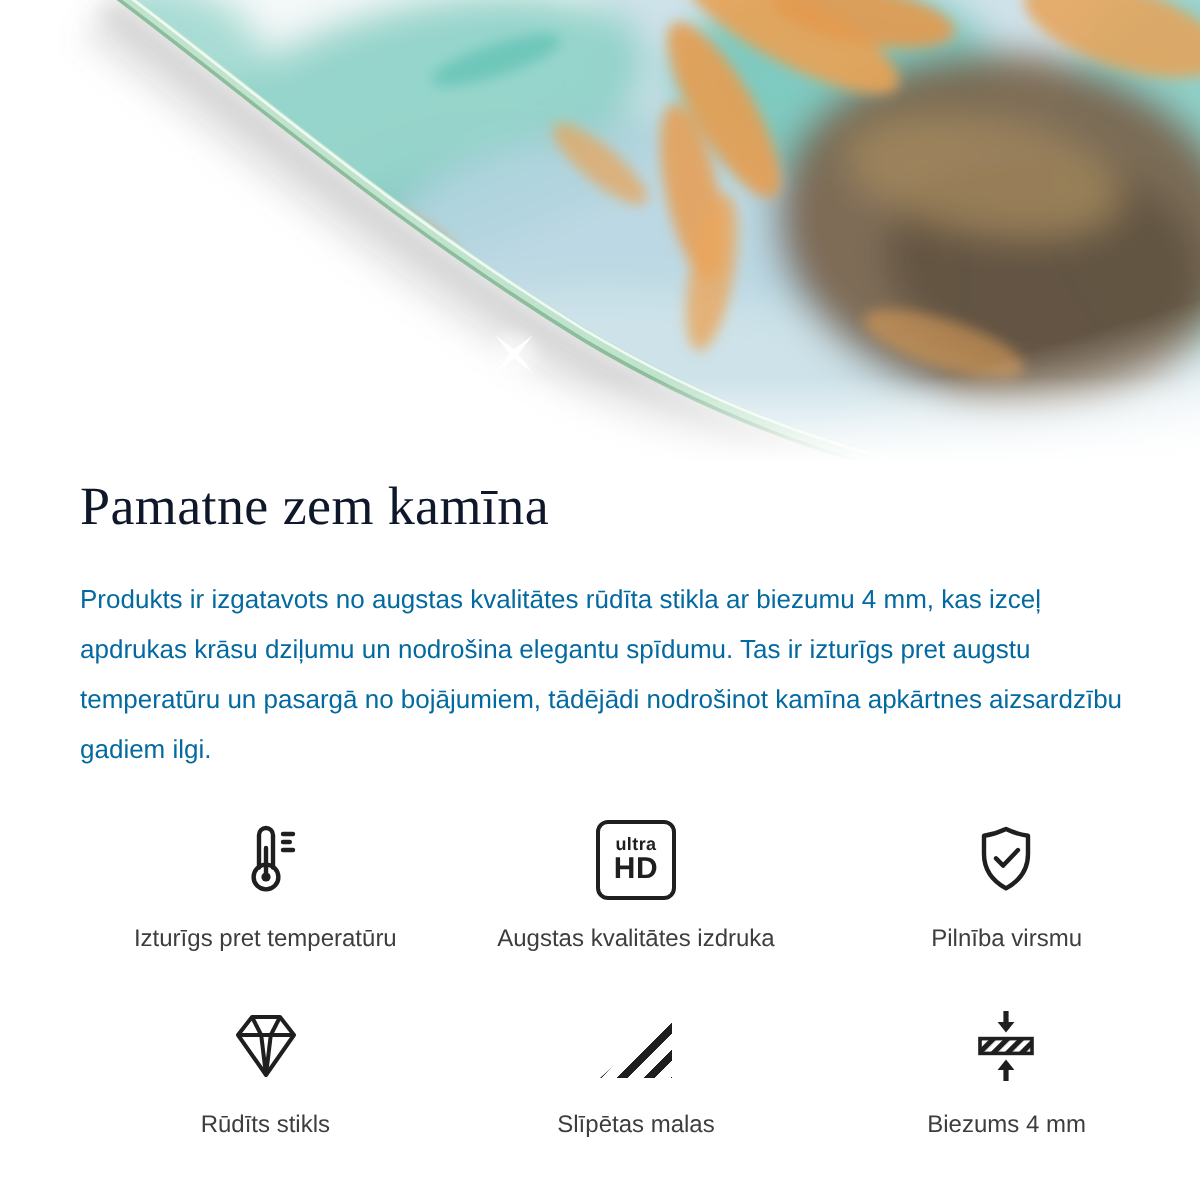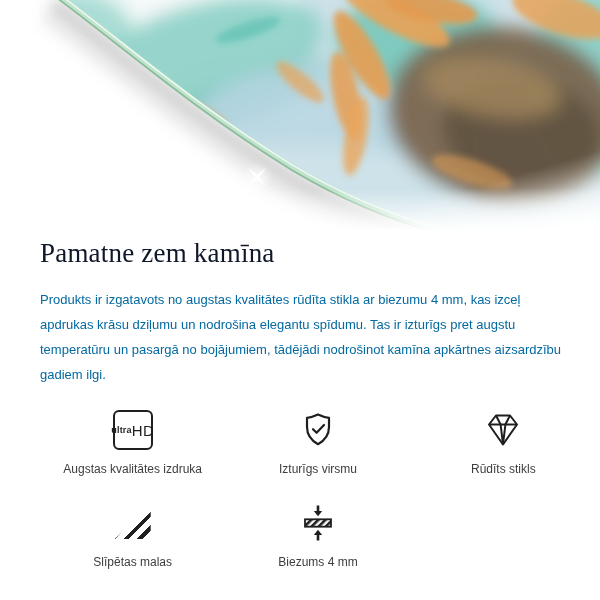--- a/index.html
+++ b/index.html
@@ -36,25 +36,25 @@
     row-gap:26px;
     width:556px;
   }
   .feature{display:flex;flex-direction:column;align-items:center;}
   .icon-wrap{height:42px;display:flex;align-items:center;justify-content:center;}
   .feature-label{margin-top:11px;font-size:12px;color:#3d3d3d;white-space:nowrap;}
 
   
   .uhd-box{
     width:36px;height:36px;border:2.5px solid #1f1f1f;border-radius:6px;
-    display:flex;flex-direction:row;align-items:center;justify-content:center;
+    display:flex;flex-direction:column;align-items:center;justify-content:center;
     color:#1f1f1f;background:#fff;
   }
   .uhd-top{font-size:9px;font-weight:700;line-height:9px;letter-spacing:.2px;}
-  .uhd-bottom{font-size:15px;font-weight:400;line-height:15px;letter-spacing:.3px;}
+  .uhd-bottom{font-size:15px;font-weight:700;line-height:15px;letter-spacing:.3px;}
 
   
   .stripes{
     width:36px;height:32px;
     clip-path:polygon(0 100%,100% 2%,100% 100%);
     background:repeating-linear-gradient(135deg,#1f1f1f 0 4px,transparent 4px 9.5px);
   }
 </style>
 </head>
 <body>
@@ -143,39 +143,53 @@
 
   <div class="content">
     <h1>
       <span>Pamatne zem kamīna</span>
     </h1>
 
     <p class="desc">Produkts ir izgatavots no augstas kvalitātes rūdīta stikla ar biezumu 4 mm, kas izceļ apdrukas krāsu dziļumu un nodrošina elegantu spīdumu. Tas ir izturīgs pret augstu temperatūru un pasargā no bojājumiem, tādējādi nodrošinot kamīna apkārtnes aizsardzību gadiem ilgi.</p>
 
     <div class="features">
 
+      <div class="feature">
+        <div class="icon-wrap">
+          <svg width="40" height="40" viewBox="0 0 40 40" fill="none" stroke="#1f1f1f" stroke-width="2.2" stroke-linecap="round">
+            <path d="M16.5,23.8 V7.5 a3.5,3.5 0 0 1 7,0 V23.8"></path>
+            <circle cx="20" cy="28.5" r="6.2"></circle>
+            <circle cx="20" cy="28.5" r="2.3" fill="#1f1f1f" stroke="none"></circle>
+            <path d="M20,26.5 V14"></path>
+            <path d="M28.5,7 h5"></path>
+            <path d="M28.5,11 h3.4"></path>
+            <path d="M28.5,15 h5"></path>
+          </svg>
+        </div>
+        <div class="feature-label">Izturīgs pret temperatūru</div>
+      </div>
 
       <div class="feature">
         <div class="icon-wrap">
           <div class="uhd-box">
             <span class="uhd-top">ultra</span>
             <span class="uhd-bottom">HD</span>
           </div>
         </div>
         <div class="feature-label">Augstas kvalitātes izdruka</div>
       </div>
 
       <div class="feature">
         <div class="icon-wrap">
           <svg width="40" height="40" viewBox="0 0 40 40" fill="none" stroke="#1f1f1f" stroke-width="2.2" stroke-linecap="round" stroke-linejoin="round">
             <path d="M20,4.5 C24,6.4 27.5,7.4 31,7.9 V17 C31,25.5 26.5,30.6 20,34.2 C13.5,30.6 9,25.5 9,17 V7.9 C12.5,7.4 16,6.4 20,4.5 Z"></path>
             <path d="M15,19.2 l3.6,3.6 L26,15"></path>
           </svg>
         </div>
-        <div class="feature-label">Izturīgs virsmu</div>
+        <div class="feature-label">Pilnība virsmu</div>
       </div>
 
       <div class="feature">
         <div class="icon-wrap">
           <svg width="40" height="40" viewBox="0 0 40 40" fill="none" stroke="#1f1f1f" stroke-width="2" stroke-linejoin="round">
             <path d="M6,14.5 L13,5.5 H27 L34,14.5 L20,34.5 Z"></path>
             <path d="M6,14.5 H34"></path>
             <path d="M13,5.5 L17.6,14.5"></path>
             <path d="M27,5.5 L22.4,14.5"></path>
             <path d="M17.6,14.5 L20,34.5"></path>

